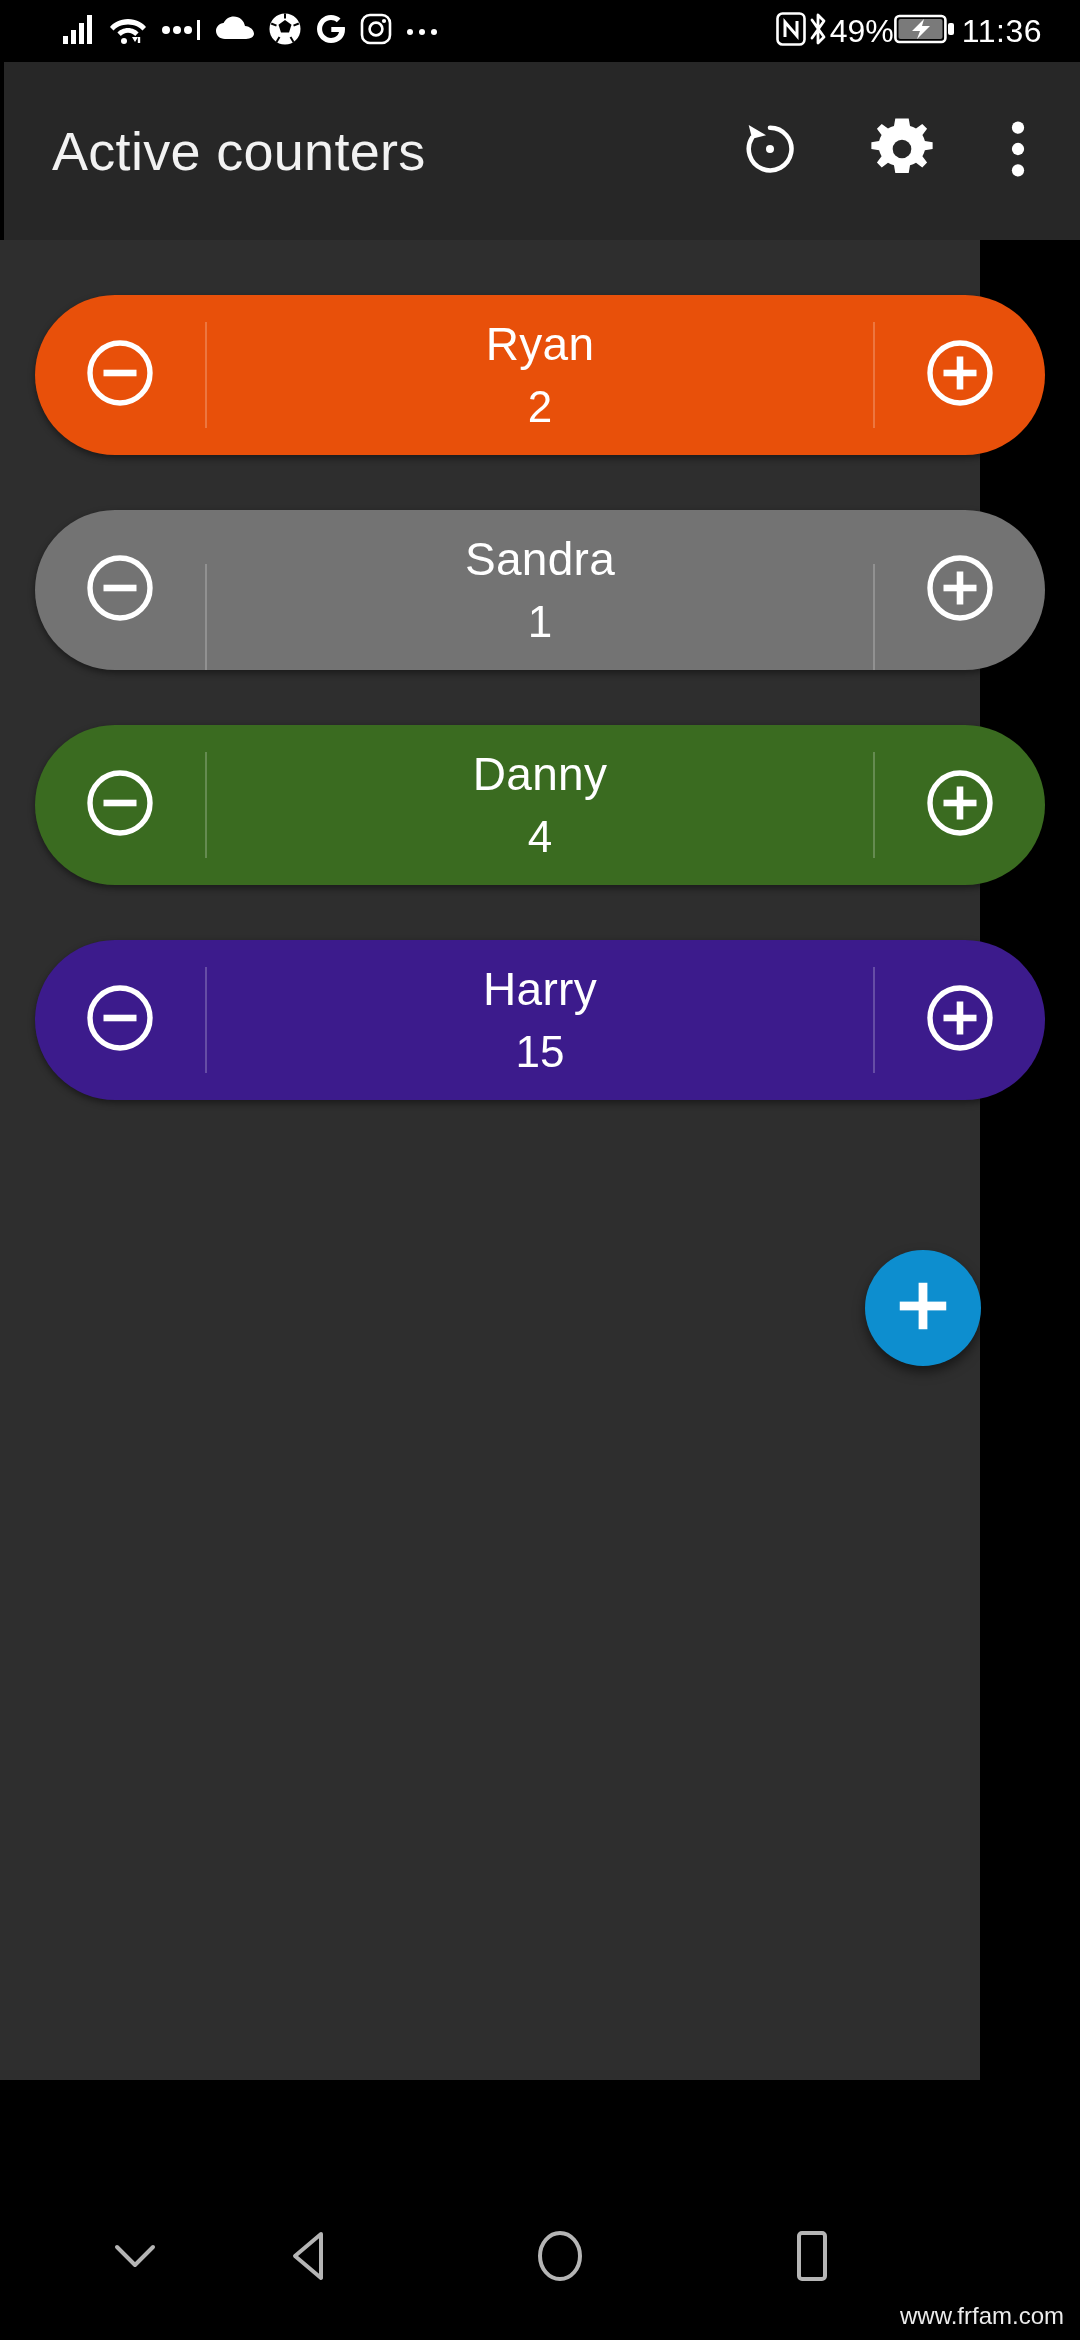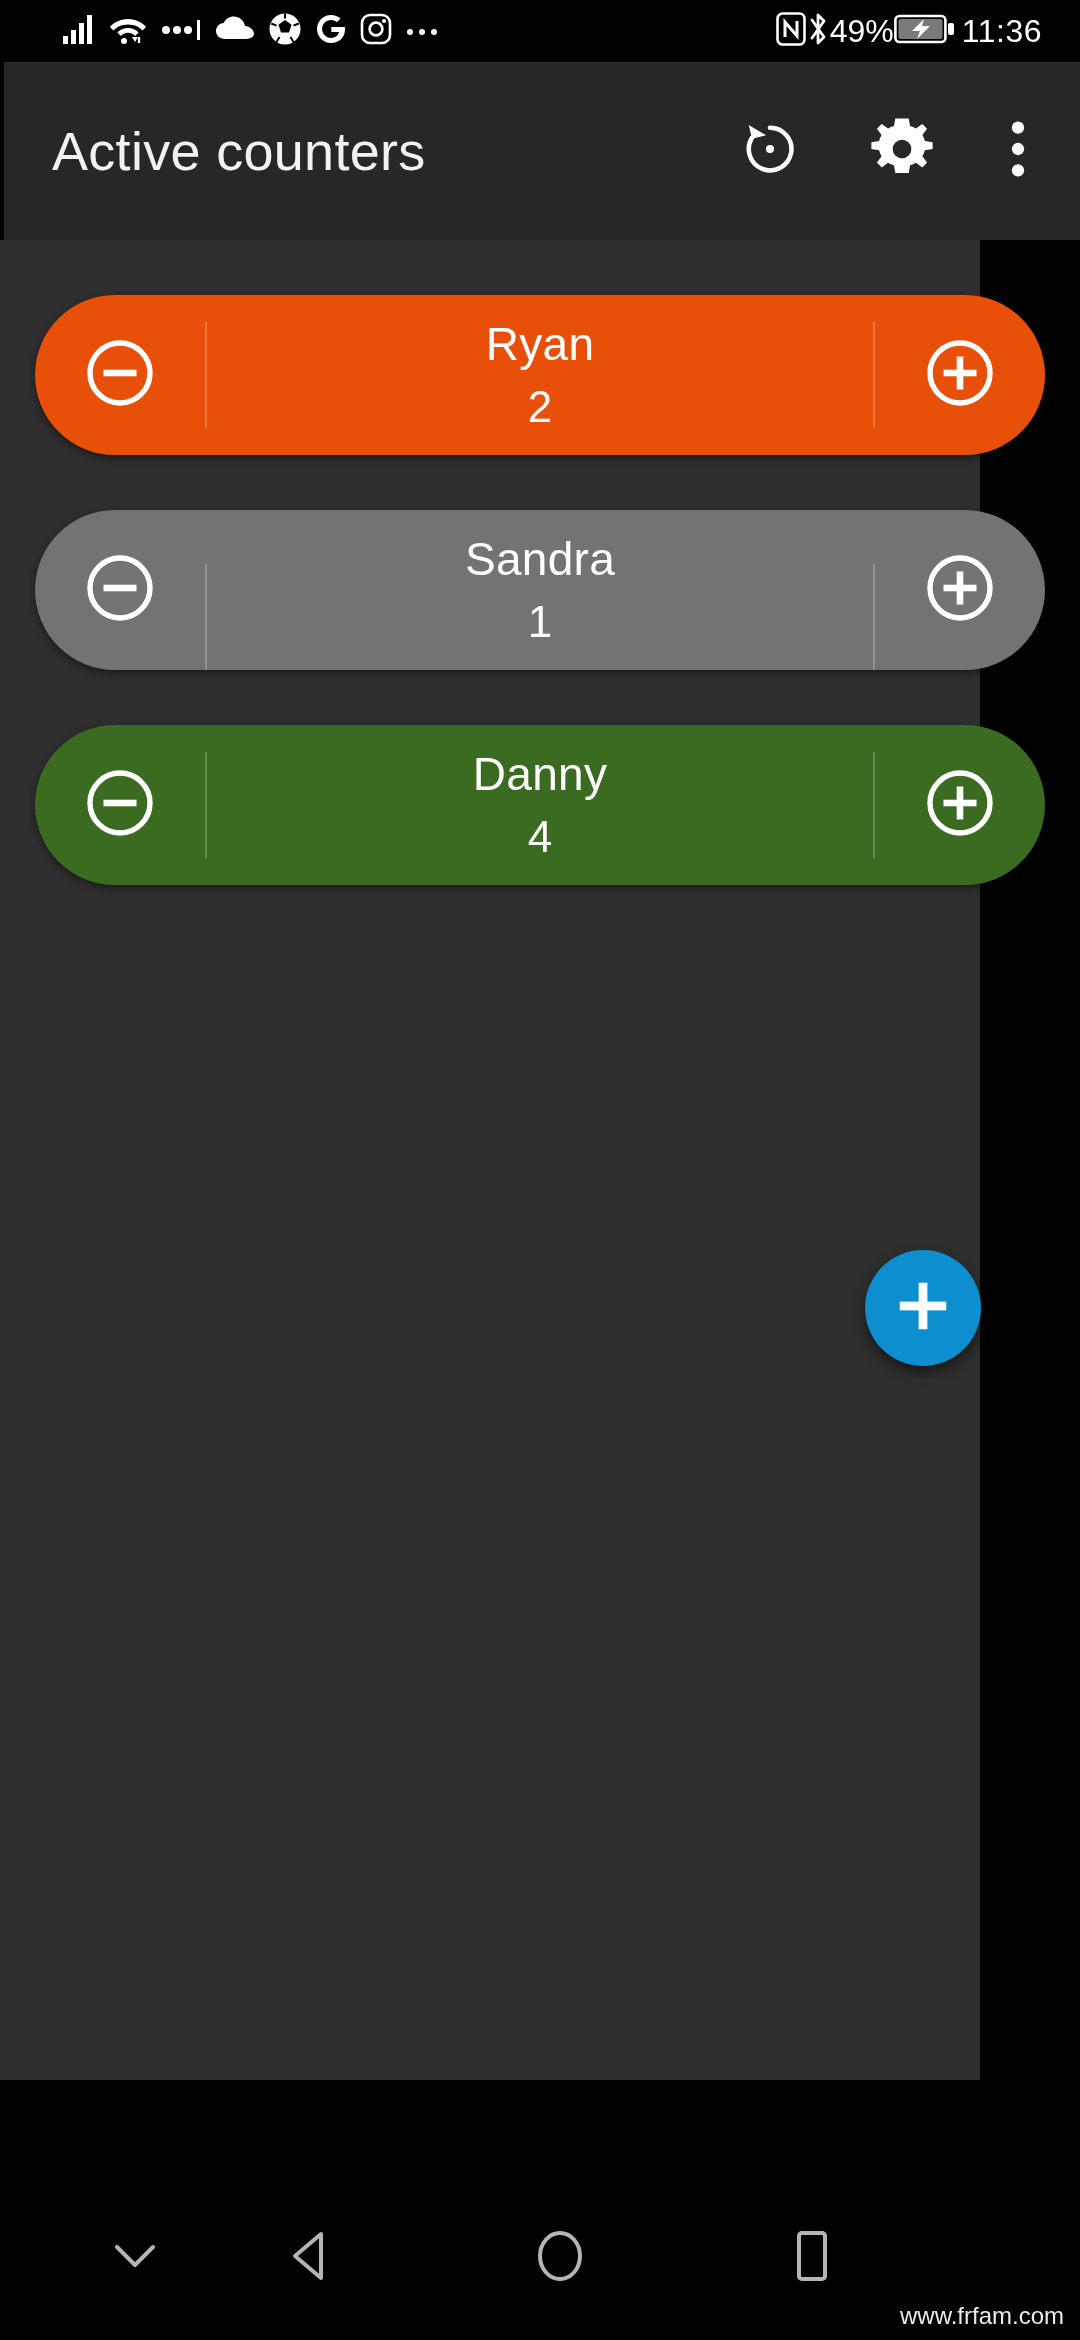--- a/index.html
+++ b/index.html
@@ -361,20 +361,45 @@
         <span>
           <svg width="72" height="72" viewBox="0 0 48 48">
             <circle cx="24" cy="24" r="20" fill="none" stroke="#fff" stroke-width="3.6"></circle>
             <rect x="13" y="21.8" width="22" height="4.4" fill="#fff"></rect>
             <rect x="21.8" y="13" width="4.4" height="22" fill="#fff"></rect>
           </svg>
         </span>
       </div>
     </div>
 
+    <div class="counter-card" style="background: rgb(60, 27, 140);">
+      <div class="step-btn">
+        <span>
+          <svg width="72" height="72" viewBox="0 0 48 48">
+            <circle cx="24" cy="24" r="20" fill="none" stroke="#fff" stroke-width="3.6"></circle>
+            <rect x="13" y="21.8" width="22" height="4.4" fill="#fff"></rect>
+          </svg>
+        </span>
+      </div>
+      <div class="divider"></div>
+      <div class="card-center">
+        <div class="counter-name">Harry</div>
+        <div class="counter-value">15</div>
+      </div>
+      <div class="divider"></div>
+      <div class="step-btn">
+        <span>
+          <svg width="72" height="72" viewBox="0 0 48 48">
+            <circle cx="24" cy="24" r="20" fill="none" stroke="#fff" stroke-width="3.6"></circle>
+            <rect x="13" y="21.8" width="22" height="4.4" fill="#fff"></rect>
+            <rect x="21.8" y="13" width="4.4" height="22" fill="#fff"></rect>
+          </svg>
+        </span>
+      </div>
+    </div>
   </div>
 
   <div id="fab" style="background: rgb(13, 142, 207);">
     <span>
       <svg width="62" height="62" viewBox="0 0 48 48">
         <rect x="6" y="20.6" width="36" height="6.8" fill="#fff"></rect>
         <rect x="20.6" y="6" width="6.8" height="36" fill="#fff"></rect>
       </svg>
     </span>
   </div>

